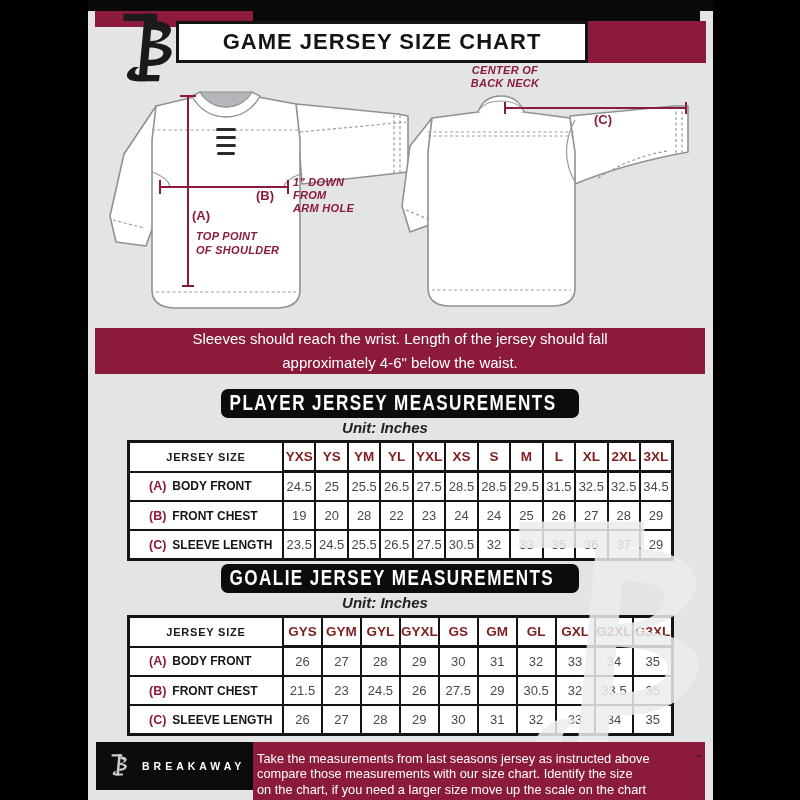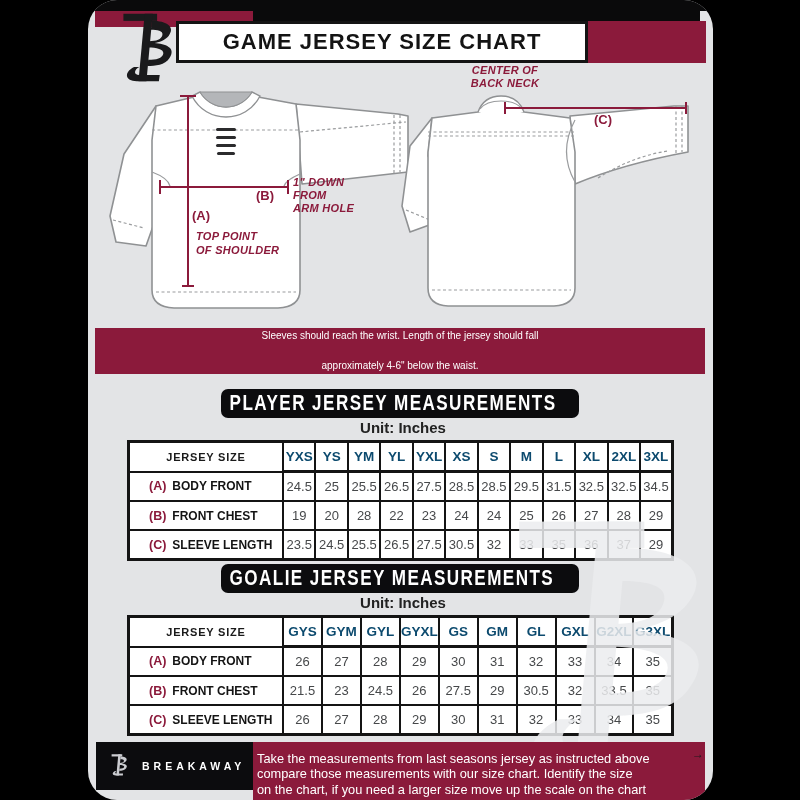--- a/index.html
+++ b/index.html
@@ -1,21 +1,21 @@
 <!DOCTYPE html>
 <html><head>
 <meta charset="utf-8">
 <style>
   html,body{margin:0;padding:0;background:#000;}
   .canvas{position:relative;width:800px;height:800px;background:#000;overflow:hidden;
           font-family:"Liberation Sans",sans-serif;}
   .pillar{position:absolute;top:0;height:800px;background:#000;}
   .pillar.left{left:0;width:88px;}
   .pillar.right{left:713px;width:87px;}
-  .content{position:absolute;left:88px;top:0;width:625px;height:800px;background:#e3e4e6;overflow:hidden;border-radius:29px;}
+  .content{position:absolute;left:88px;top:0;width:625px;height:800px;background:#e3e4e6;overflow:hidden;}
 
   
   .bar1{position:absolute;left:0;top:0;width:625px;height:11px;background:#0a0a0b;z-index:1;}
   .bar2m{position:absolute;left:7px;top:11px;width:158px;height:16px;background:#8b1a3b;z-index:1;}
   .bar2b{position:absolute;left:165px;top:11px;width:447px;height:16px;background:#0a0a0b;z-index:1;}
   .titlebox{position:absolute;left:88px;top:21px;width:412px;height:42px;background:#fff;
             border:3px solid #141414;box-sizing:border-box;display:flex;align-items:center;justify-content:center;
             z-index:2;}
   .titlebox span{font-size:22px;font-weight:700;color:#141414;letter-spacing:1px;}
   .mblock{position:absolute;left:500px;top:21px;width:118px;height:42px;background:#8b1a3b;z-index:1;}
@@ -26,40 +26,40 @@
   .jer{fill:#fff;stroke:#8f9193;stroke-width:1.6;stroke-linejoin:round;}
   .seam{stroke:#9a9c9e;stroke-width:1.2;fill:none;}
   .seamd{stroke:#9a9c9e;stroke-width:1.2;fill:none;stroke-dasharray:3 2.5;}
   .mline{stroke:#8b1a3b;stroke-width:2;}
   .mtag{font-family:"Liberation Sans",sans-serif;font-size:13px;font-weight:700;fill:#8b1a3b;}
   .mnote{font-family:"Liberation Sans",sans-serif;font-size:11px;font-weight:700;font-style:italic;fill:#8b1a3b;letter-spacing:.3px;}
 
   
   .banner{position:absolute;left:7px;top:328px;width:610px;height:46px;background:#8b1a3b;color:#fff;
           display:flex;align-items:center;justify-content:center;text-align:center;
-          font-size:10px;line-height:30px;font-weight:500;white-space:pre-line;z-index:2;}
+          font-size:15px;line-height:24px;font-weight:500;white-space:pre-line;z-index:2;}
 
   
   .pill{position:absolute;left:133px;width:358px;height:29px;background:#0c0c0e;border-radius:7px;
         display:flex;align-items:center;color:#fff;z-index:4;}
   .pill span{display:inline-block;font-size:18px;font-weight:700;letter-spacing:1.5px;transform:scale(.95,1.22);}
   .pill.player{top:389px;} .pill.goalie{top:564px;}
-  .unit{position:absolute;left:0;width:594px;text-align:center;font-size:15px;font-weight:700;
-        color:#222;z-index:2;margin-left:18px;}
+  .unit{position:absolute;left:0;width:594px;text-align:center;font-size:15px;font-weight:700;font-style:italic;
+        color:#222;z-index:2;}
   .unit.player{top:419px;} .unit.goalie{top:594px;}
 
   
   .tablewrap{position:absolute;left:39px;width:547px;z-index:2;}
   .tablewrap.player{top:440px;} .tablewrap.goalie{top:615px;}
   table{width:100%;table-layout:fixed;border-collapse:collapse;background:#fff;border:3px solid #141414;}
   th,td{border:2px solid #141414;height:27px;padding:0;text-align:center;vertical-align:middle;
         font-family:"Liberation Sans",sans-serif;}
   th.lab{width:152px;}
   th.szlab{font-size:11px;font-weight:600;letter-spacing:.8px;color:#1a1a1a;}
-  th.szc{font-size:13.5px;font-weight:700;color:#0c4a6e;border-bottom-width:3px;}
+  th.szc{font-size:13.5px;font-weight:700;color:#7f1d1d;border-bottom-width:3px;}
   th.rowlab{font-size:12px;font-weight:700;color:#141414;text-align:left;padding-left:19px;}
   .tag{color:#8b1a3b;font-weight:700;font-size:12.5px;margin-right:6px;}
   td{font-size:13px;color:#46484a;}
 
   
   .footer-black{position:absolute;left:8px;top:742px;width:157px;height:48px;background:#0c0c0e;
                 display:flex;align-items:center;gap:8px;padding-left:10px;box-sizing:border-box;z-index:5;text-align:center;}
   .brand{color:#fff;font-size:10.5px;font-weight:700;letter-spacing:4px;}
   .footer-maroon{position:absolute;left:165px;top:742px;width:452px;height:64px;background:#8b1a3b;color:#fff;
                  display:flex;align-items:center;z-index:5;box-sizing:border-box;padding:0 4px;

